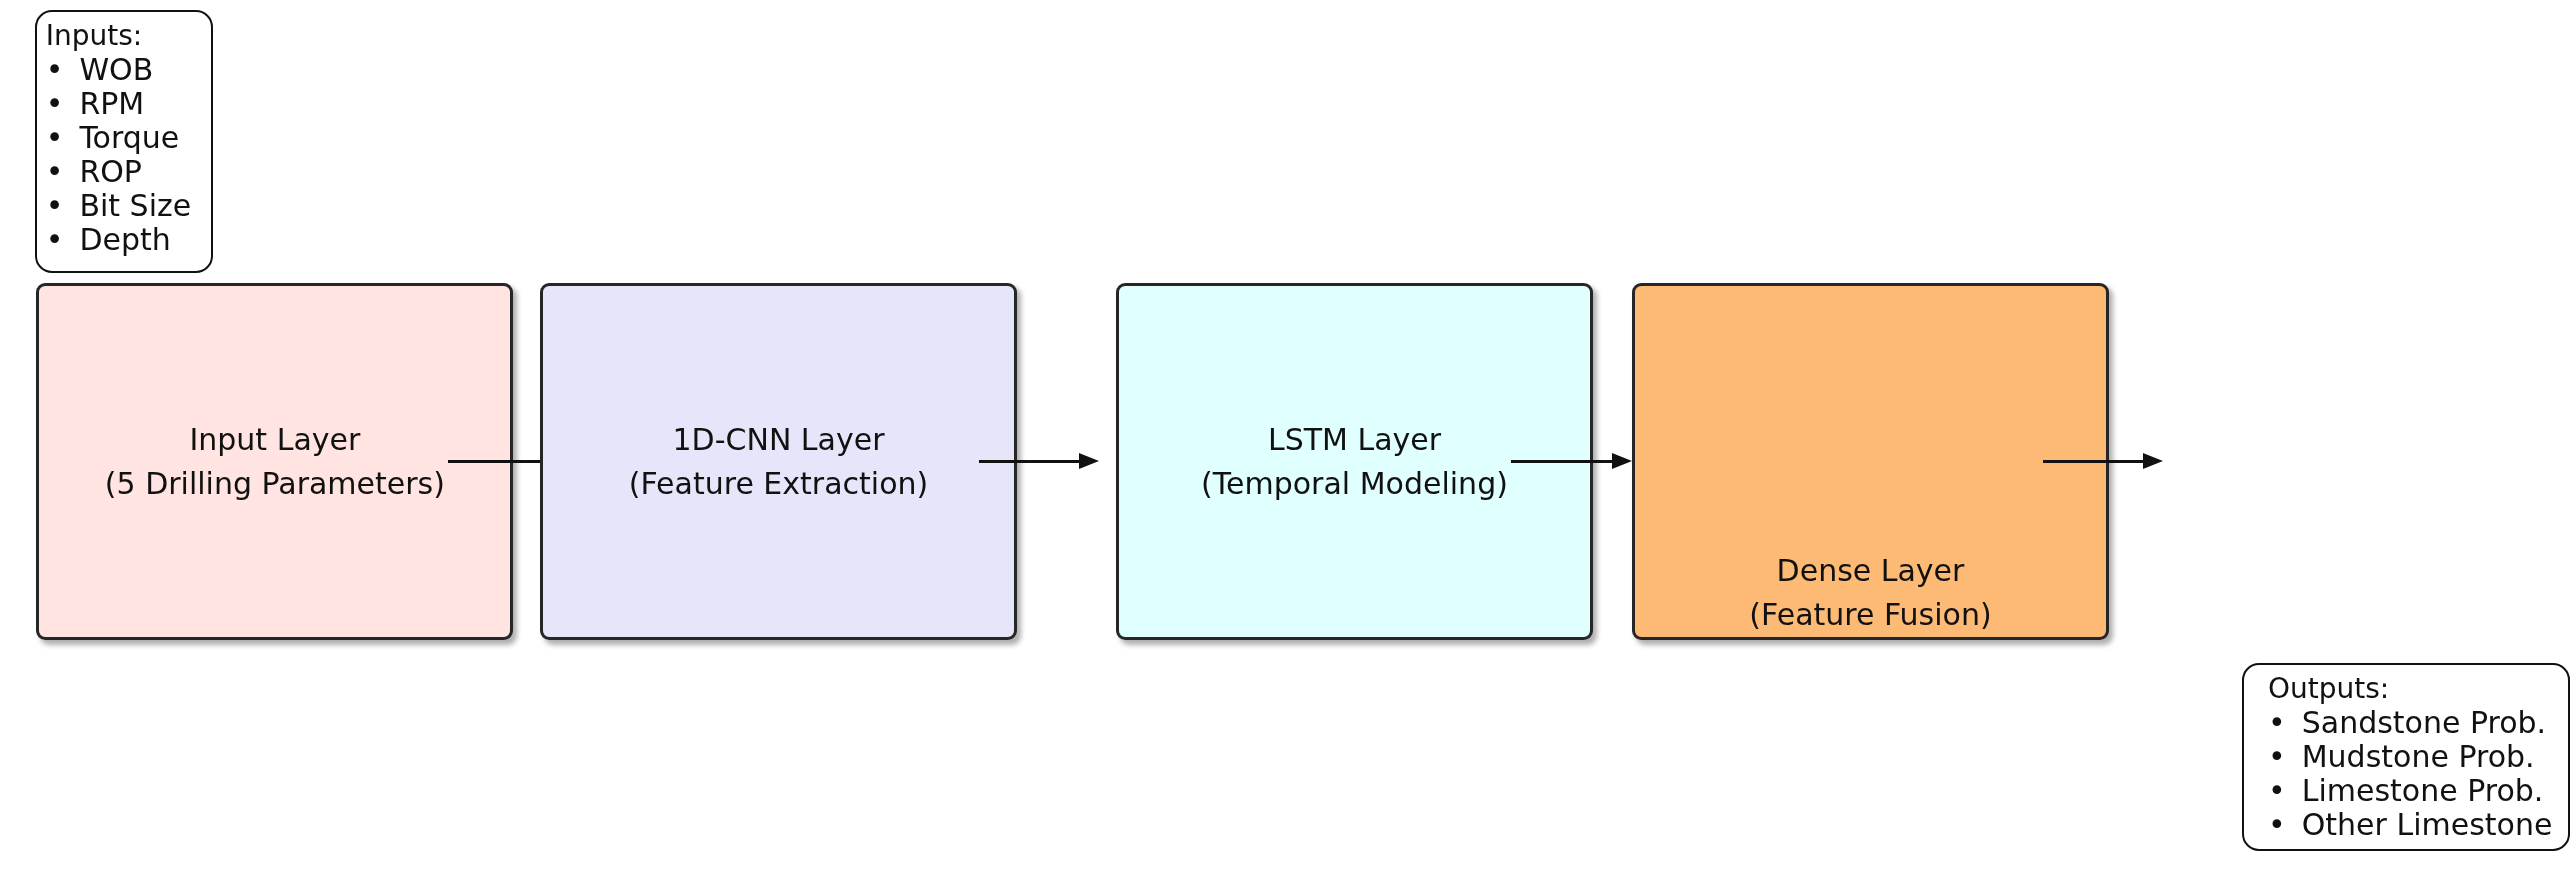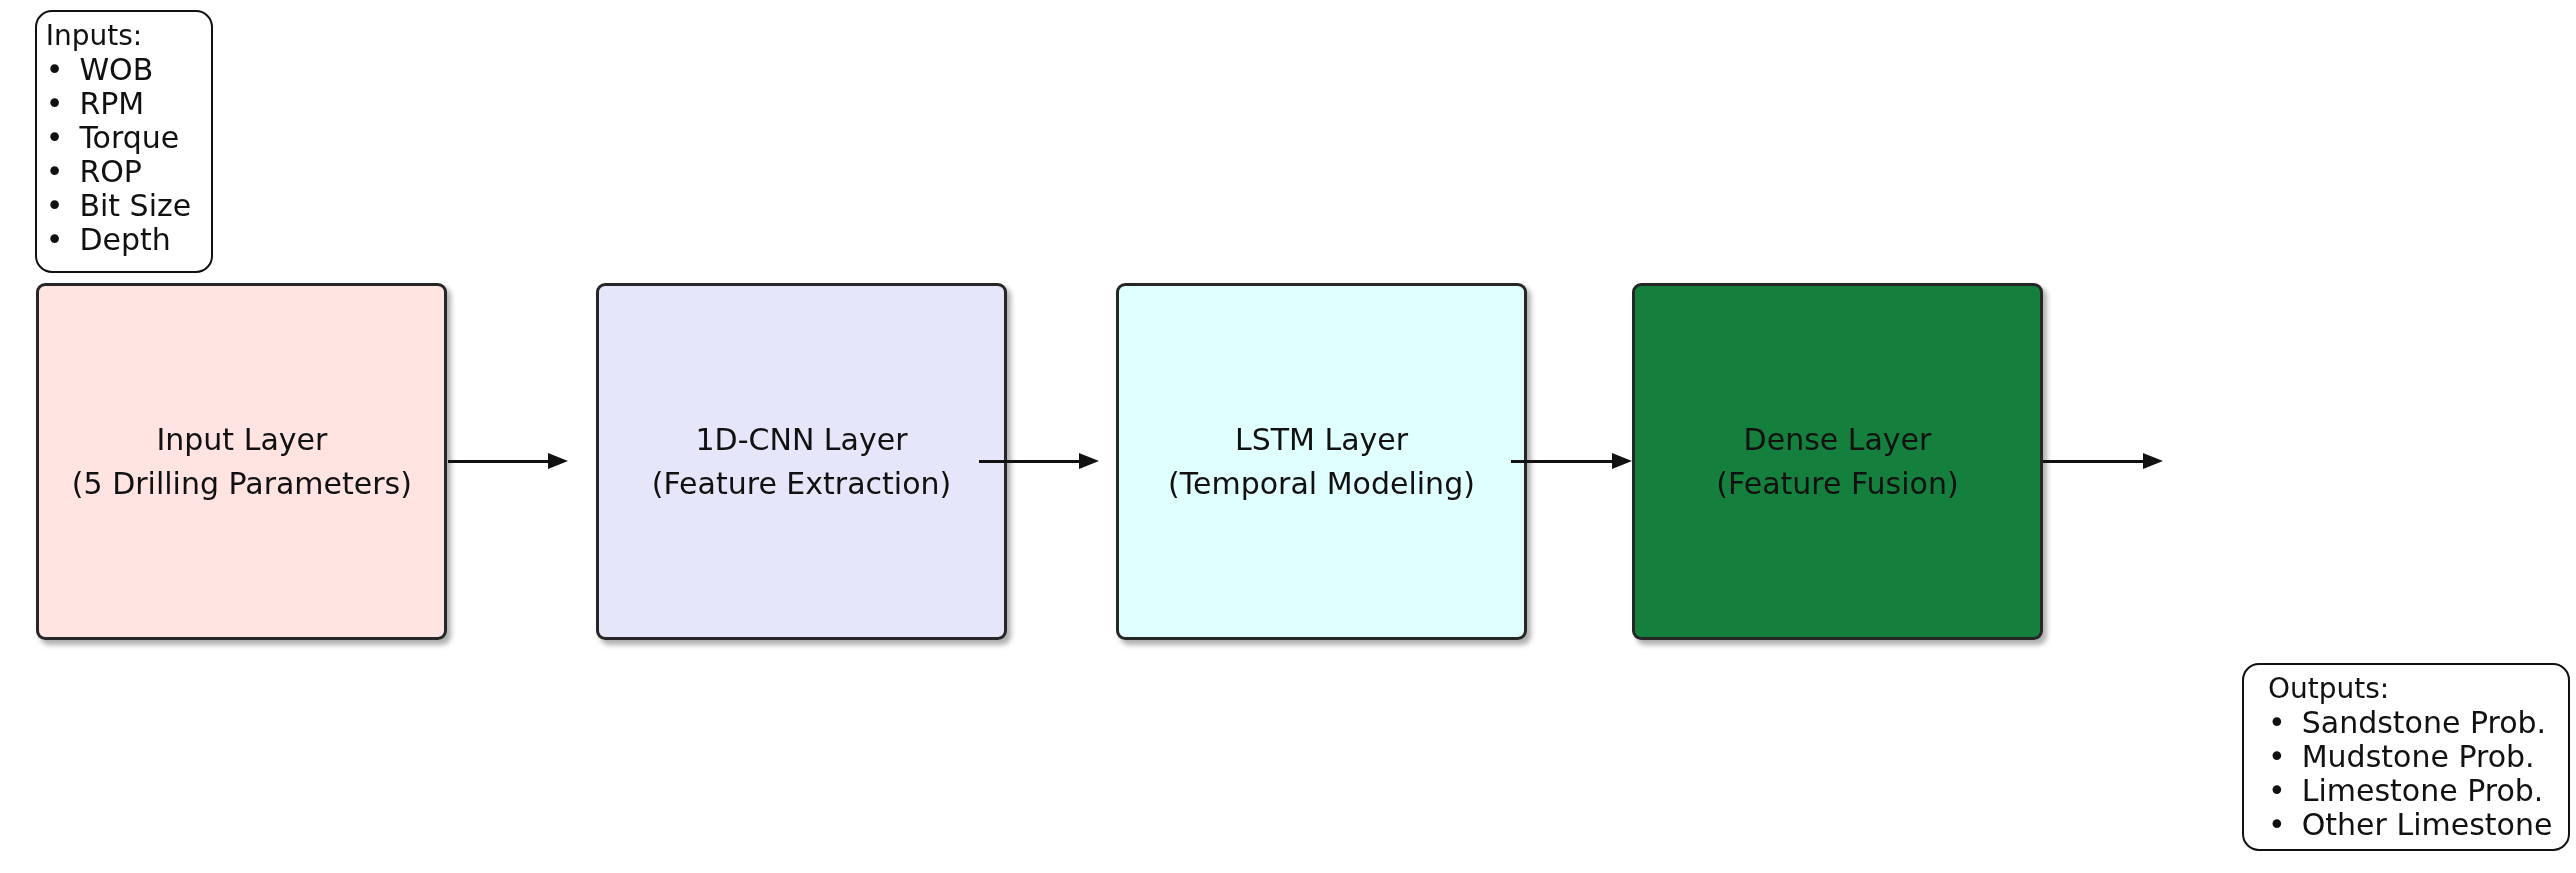--- a/index.html
+++ b/index.html
@@ -47,34 +47,34 @@
   }
   .note-list li::before {
     content: "\2022";
     margin-right: 16px;
   }
 
   
   .stage {
     position: absolute;
     top: 283px;
-    width: 411px;
+    width: 477px;
     height: 357px;
     box-sizing: border-box;
     border: 3.3px solid #262626;
     border-radius: 9.2px;
     display: flex;
     flex-direction: column;
     align-items: center;
     justify-content: center;
     text-align: center;
     box-shadow: 4px 4.6px 5.3px rgba(80, 80, 80, 0.45);
   }
   .s1 { left: 16.4px; }
-  .s2 { left: 576px; }
+  .s2 { left: 520px; }
   .s3 { left: 1096px; text-align: right; }
   .s4 { left: 1612px; }
   .s5 { left: 2144px; }
   .stage-title, .stage-subtitle {
     font-size: 30px;
     line-height: 44px;
     white-space: nowrap;
   }
 
   
@@ -142,21 +142,21 @@
   <section class="stage s3" style="background-color: rgb(224, 255, 255); border-color: rgb(38, 38, 38);">
     <div class="stage-title">LSTM Layer</div>
     <div class="stage-subtitle">(Temporal Modeling)</div>
   </section>
 
   <div class="arrow a3">
     <span class="arrow-shaft" style="background-color: rgb(17, 17, 17);"></span>
     <span class="arrow-head" style="border-left-color: rgb(17, 17, 17);"></span>
   </div>
 
-  <section class="stage s4" style="background-color: #15803d; border-color: rgb(38, 38, 38);">
+  <section class="stage s4" style="background-color: #fdba74; border-color: rgb(38, 38, 38); justify-content: flex-end;">
     <div class="stage-title">Dense Layer</div>
     <div class="stage-subtitle">(Feature Fusion)</div>
   </section>
 
   <div class="arrow a4">
     <span class="arrow-shaft" style="background-color: rgb(17, 17, 17);"></span>
     <span class="arrow-head" style="border-left-color: rgb(17, 17, 17);"></span>
   </div>
 
 

